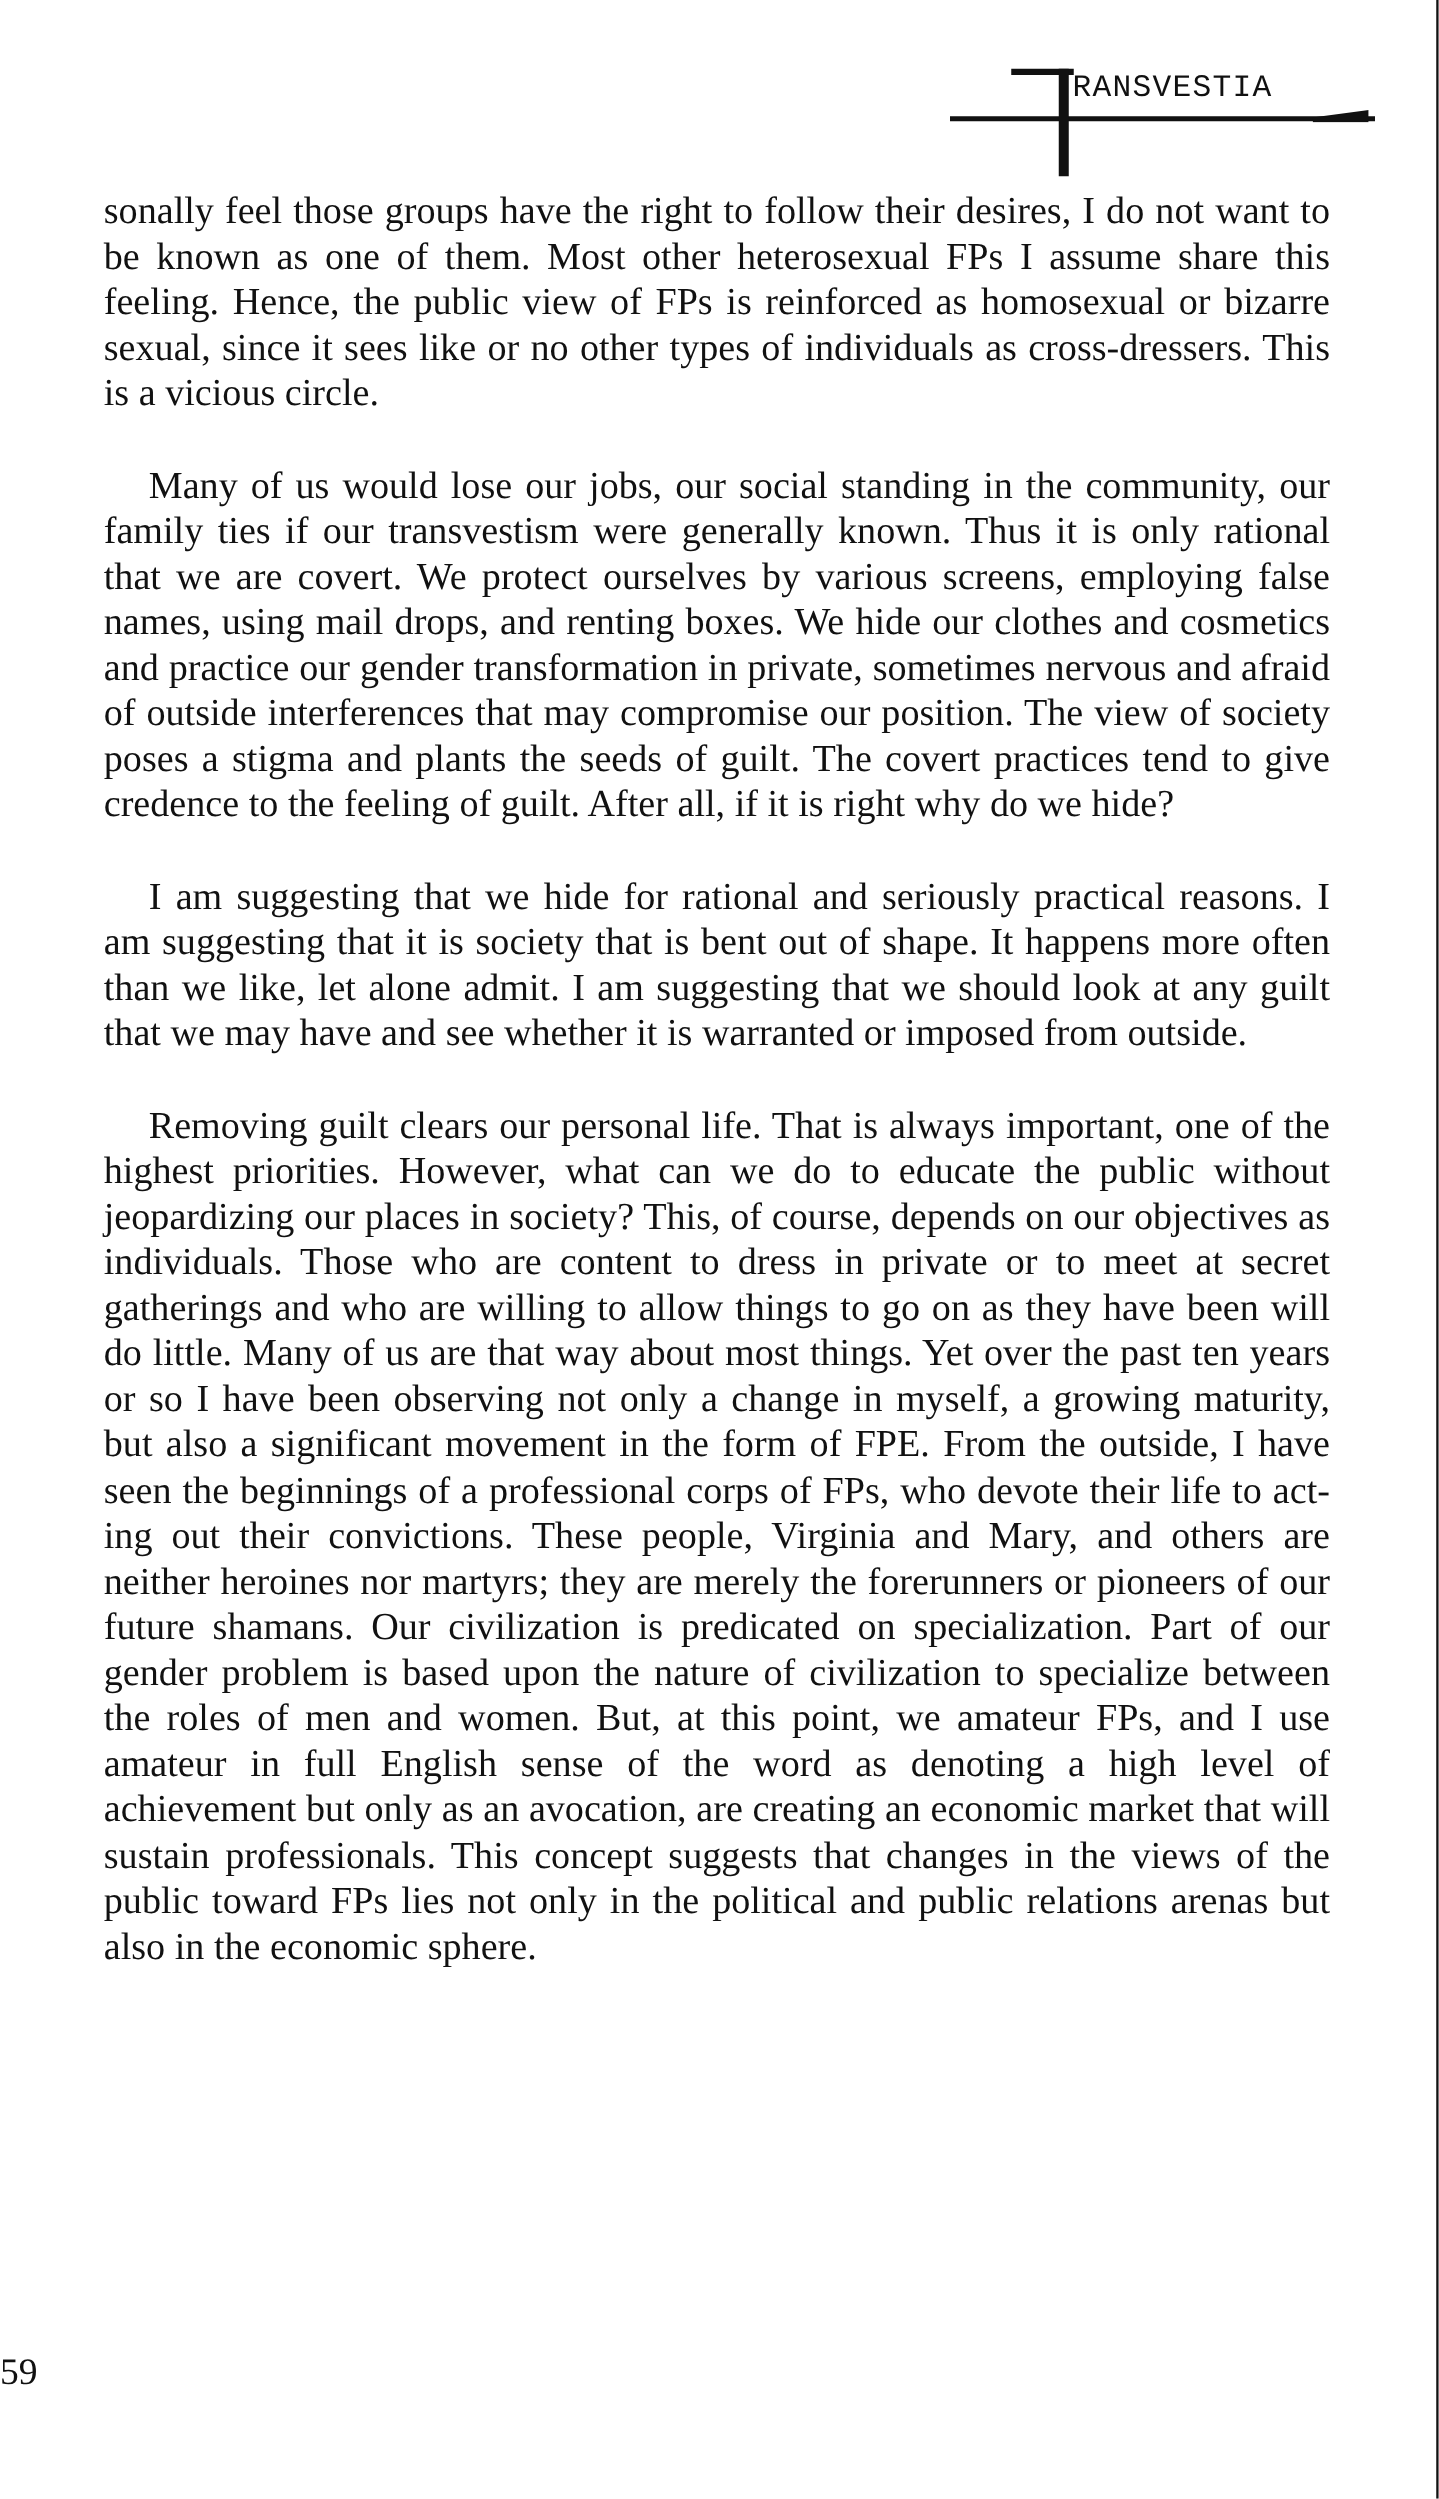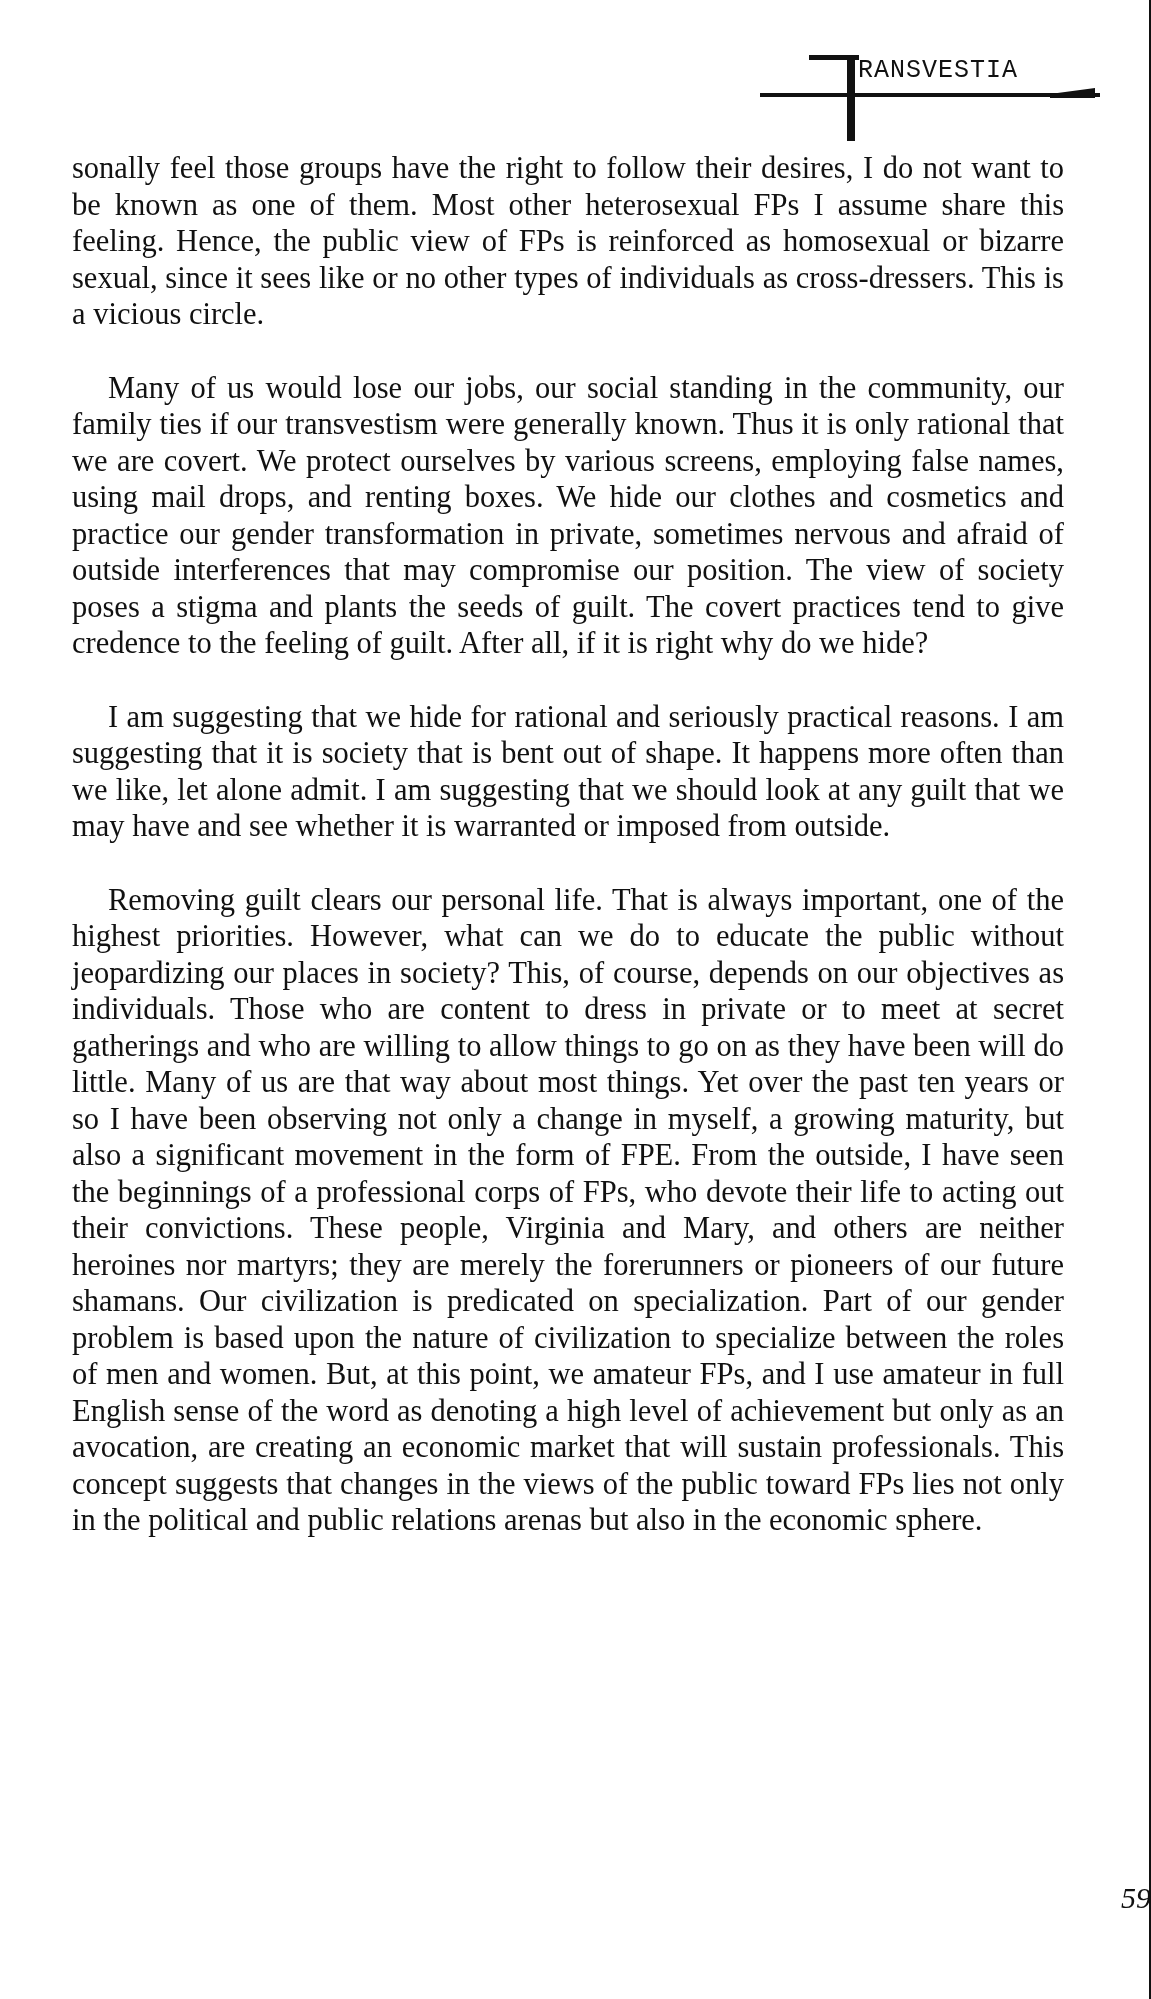--- a/index.html
+++ b/index.html
@@ -80,35 +80,34 @@
     .article {
       position: absolute;
       left: 68px;
       top: 150px;
       width: 996px;
     }
     .para {
       font-size: 30.5px;
       line-height: 36.5px;
       text-align: justify;
-      margin: 0 0 37px 4px;
+      margin: 0 0 37px 15px;
       hyphens: manual;
     }
     .para.indent {
       text-indent: 36px;
     }
     .page-number {
       position: absolute;
       left: 0;
       width: 1151px;
       top: 1880px;
-      text-align: right;
+      text-align: left;
       font-size: 30px;
       line-height: 36px;
-      font-style: italic;
     }
   </style>
 </head>
 <body>
 
 <div class="right-edge"></div>
 
 <header class="masthead">
   <div class="rule"></div>
   <div class="rule-right"></div>

